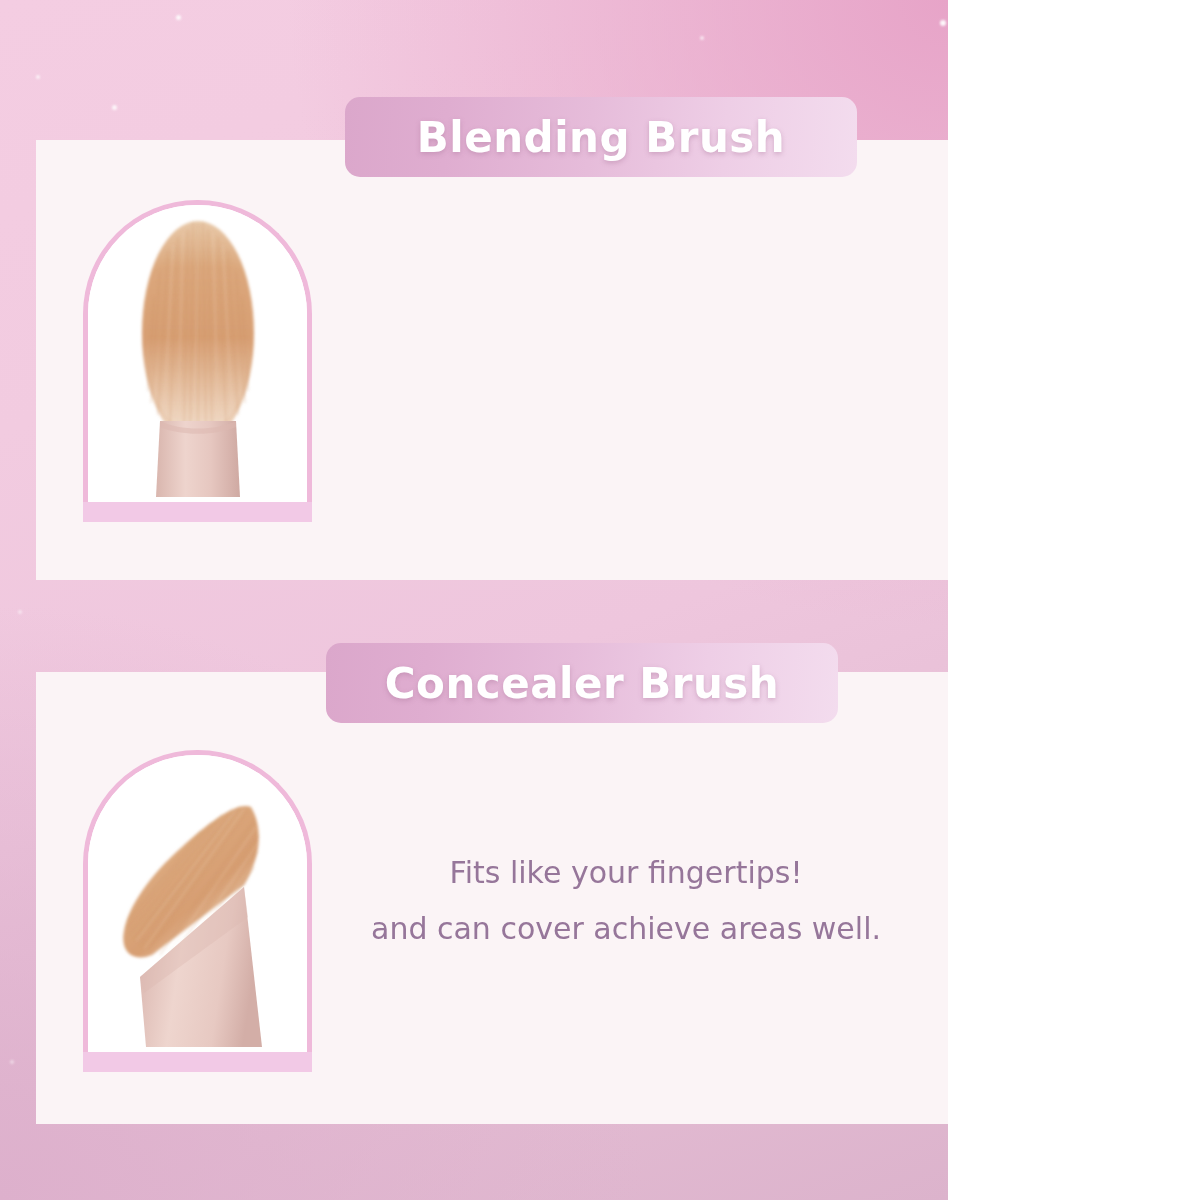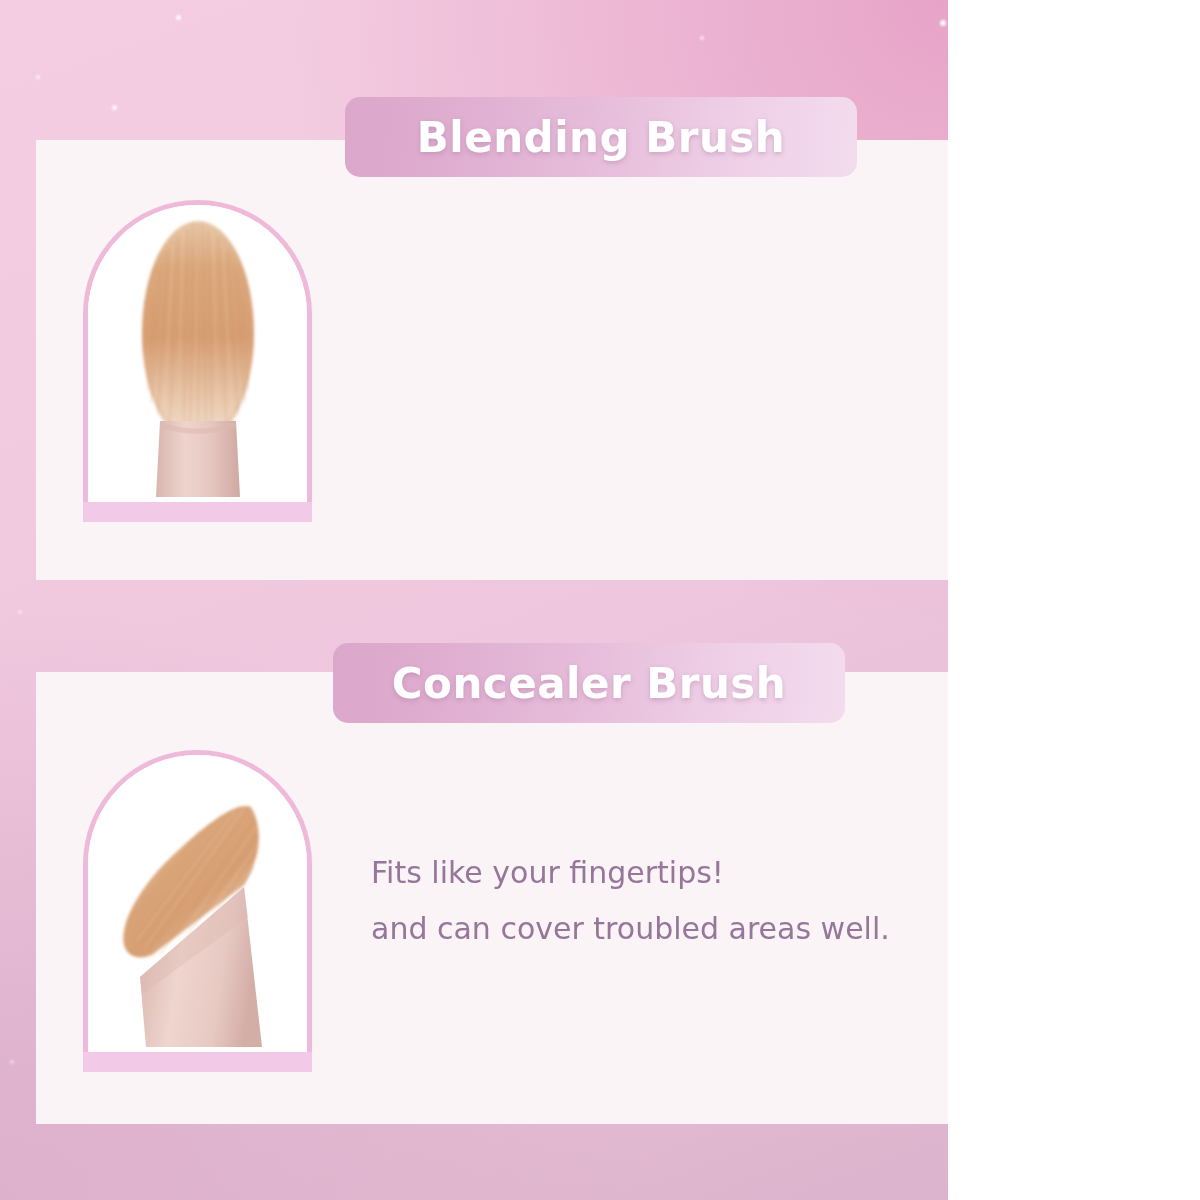--- a/index.html
+++ b/index.html
@@ -12,20 +12,21 @@
 
   
   .page {
     position:relative;
     width:948px; height:1200px;
     background:
       radial-gradient(120% 90% at 100% 0%,   #e7a4c8 0%,  rgba(231,164,200,0) 58%),
       radial-gradient(110% 80% at 0% 100%,   #ddb0cc 0%,  rgba(221,176,204,0) 62%),
       linear-gradient(160deg, #f4cde2 0%, #f2cbe0 28%, #eec6dd 55%, #e4bcd3 80%, #dcb3cc 100%);
     overflow:hidden;
+    text-align:center;
   }
   .sparkles { position:absolute; inset:0; pointer-events:none; }
   .sp {
     position:absolute;
     background:#ffffff;
     border-radius:50%;
     filter:blur(1.1px);
   }
 
   
@@ -45,21 +46,21 @@
     border-radius:15px;
     background:linear-gradient(95deg,
         #dba7cb 0%,
         #dfadd0 20%,
         #e6bcda 48%,
         #eecee6 74%,
         #f3dcee 100%);
     display:flex; align-items:center; justify-content:center;
   }
   #tab-1 { left:345px; top:97px; }
-  #tab-2 { left:333px; top:643px; }
+  #tab-2 { left:326px; top:643px; }
   .tab-label {
     color:#ffffff;
     font-size:42px;
     font-weight:600;
     letter-spacing:.5px;
     text-shadow:0 2px 5px rgba(170,120,155,.45);
     white-space:nowrap;
   }
 
   
@@ -233,16 +234,16 @@
       </svg>
     </div>
   </div>
 
   <div class="tab" id="tab-2">
     <span class="tab-label">Concealer Brush</span>
   </div>
 
   <div class="body-text" id="copy-2">
     <div>Fits like your fingertips!</div>
-    <div>and can cover troubled areas well.</div>
+    <div>and can cover achieve areas well.</div>
   </div>
 
 </div>
 
 </body></html>

